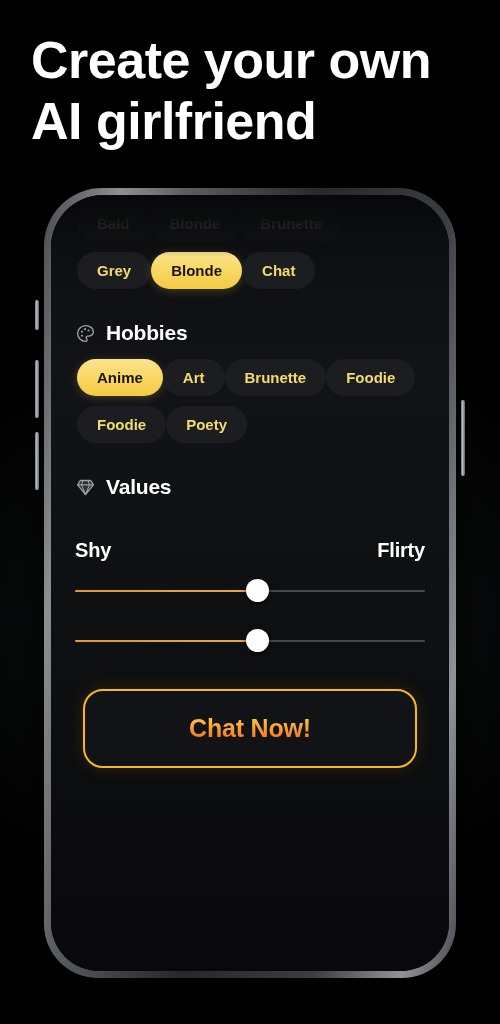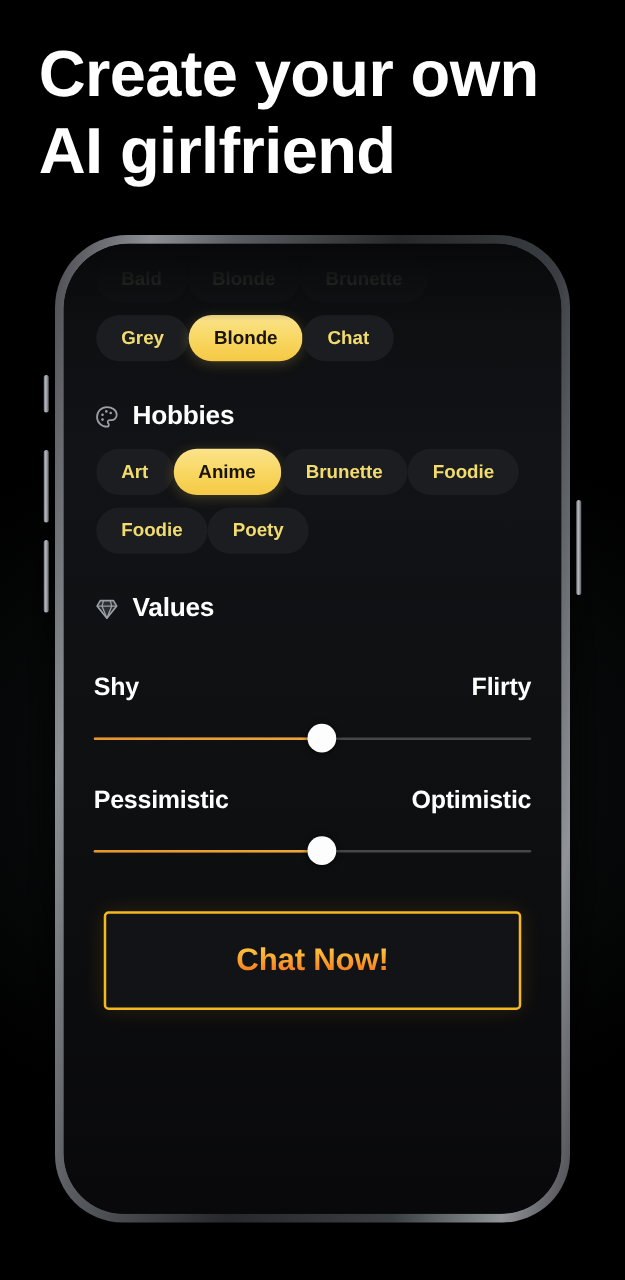--- a/index.html
+++ b/index.html
@@ -174,21 +174,21 @@
     box-shadow: 0 1px 5px rgba(0,0,0,0.65);
     cursor: pointer;
   }
 
   
   .cta-wrap { margin: 36px 14px 0 14px; }
   .cta {
     display: block;
     width: 100%;
     padding: 23px 0;
-    border-radius: 4px;
+    border-radius: 20px;
     border: 2.5px solid #f6b81f;
     background: #121316;
     cursor: pointer;
     box-shadow: 0 0 18px rgba(246,184,31,0.13);
   }
   .cta-text {
     font-size: 25px;
     font-weight: 800;
     letter-spacing: -0.2px;
     background: linear-gradient(180deg, #ffd24a 0%, #fca42c 48%, #f06a1d 100%);
@@ -236,22 +236,22 @@
                 <path d="M12 3a9 9 0 0 0 0 18c1 0 1.8-.8 1.8-1.8 0-.5-.2-.9-.5-1.2-.3-.3-.5-.7-.5-1.2 0-1 .8-1.8 1.8-1.8H16a5 5 0 0 0 5-5c0-3.9-4-7-9-7z" stroke="#9ba0a6" stroke-width="1.6" stroke-linejoin="round"></path>
                 <circle cx="8" cy="10" r="1.2" fill="#9ba0a6"></circle>
                 <circle cx="11.5" cy="7" r="1.2" fill="#9ba0a6"></circle>
                 <circle cx="15.5" cy="8.5" r="1.2" fill="#9ba0a6"></circle>
                 <circle cx="8" cy="14.5" r="1.2" fill="#9ba0a6"></circle>
               </svg>
             </span>
             <span class="section-title">Hobbies</span>
           </div>
           <div class="chip-row indent" id="hobbies-chips">
+              <button class="chip selected">Anime</button>
               <button class="chip">Art</button>
-              <button class="chip selected">Anime</button>
               <button class="chip">Brunette</button>
               <button class="chip">Foodie</button>
               <button class="chip">Foodie</button>
               <button class="chip">Poety</button>
             </div>
 
           <div class="section-head">
             <span class="icon">
               <svg viewBox="0 0 24 24" width="21" height="21" fill="none">
                 <path d="M6 4h12l3 5-9 11L3 9l3-5z" stroke="#9ba0a6" stroke-width="1.5" stroke-linejoin="round" fill="#2c2f33"></path>
@@ -267,24 +267,20 @@
                   <span>Shy</span>
                   <span>Flirty</span>
                 </div>
                 <div class="slider-track">
                   <div class="track-line"></div>
                   <div class="track-fill" style="width: 52%;"></div>
                   <div class="thumb" style="left: 52%;"></div>
                 </div>
               </div>
               <div class="slider-block">
-                <div class="slider-labels">
-                  <span>Pessimistic</span>
-                  <span>Optimistic</span>
-                </div>
                 <div class="slider-track">
                   <div class="track-line"></div>
                   <div class="track-fill" style="width: 52%;"></div>
                   <div class="thumb" style="left: 52%;"></div>
                 </div>
               </div>
             </div>
 
           <div class="cta-wrap">
             <button class="cta">

